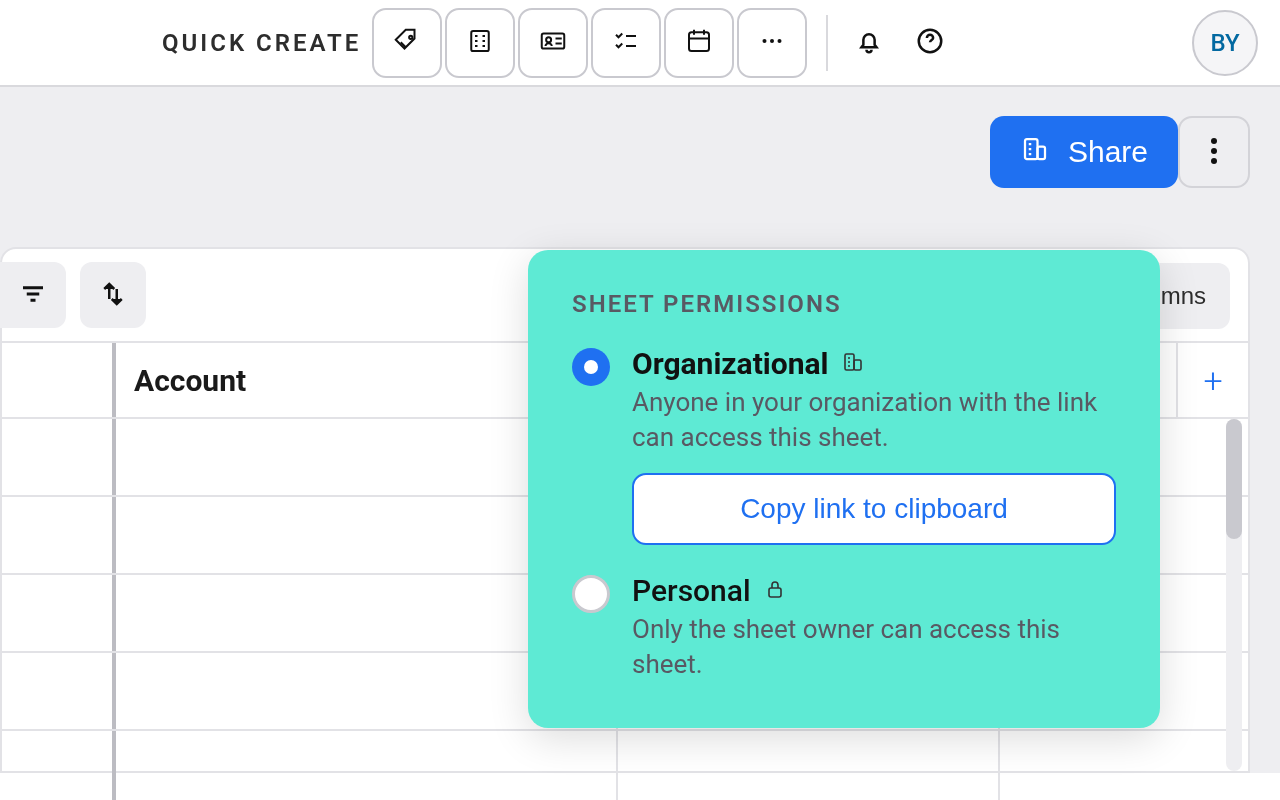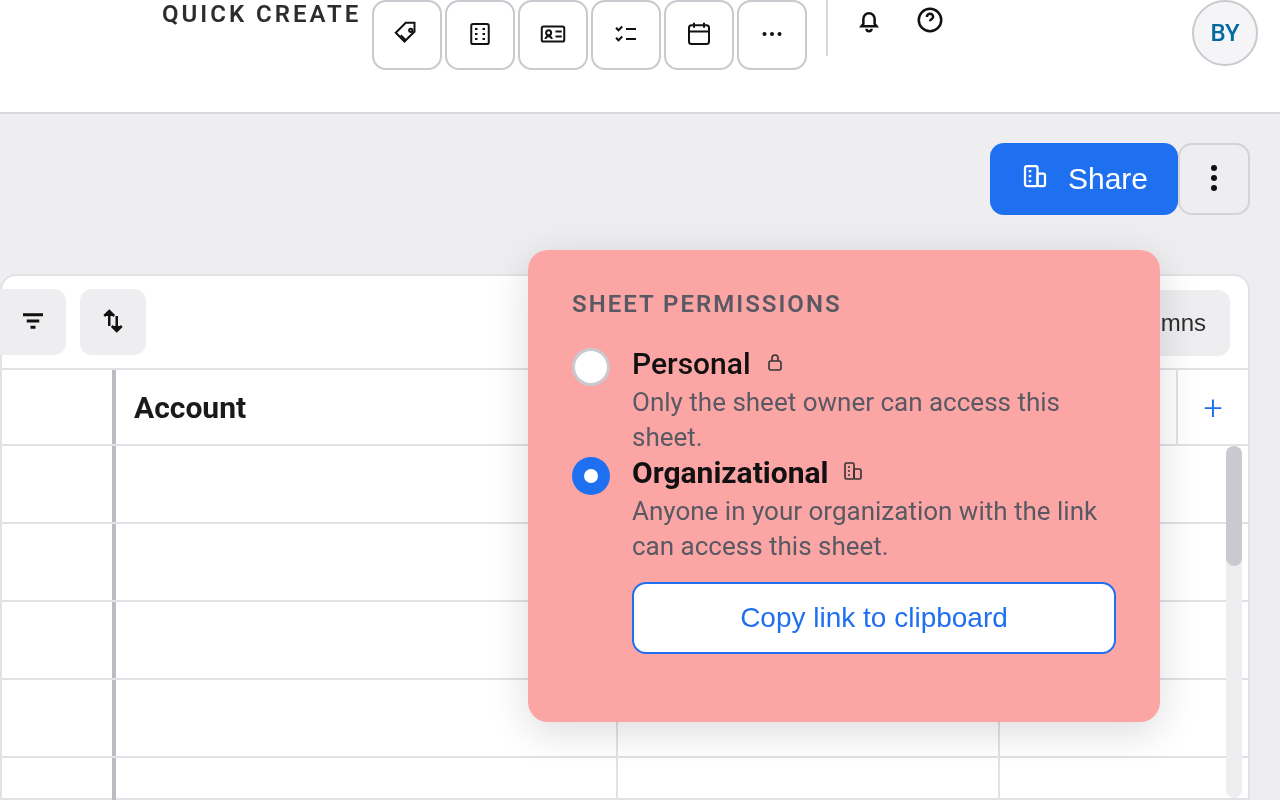--- a/index.html
+++ b/index.html
@@ -1,21 +1,22 @@
 <!DOCTYPE html>
 <html><head>
 <meta charset="utf-8">
 <style>
   * { box-sizing: border-box; margin: 0; padding: 0; }
   html, body { width: 1280px; height: 800px; font-family: -apple-system, BlinkMacSystemFont, "Segoe UI", Roboto, sans-serif; background: #fff; overflow: hidden; }
   
   
   .topbar {
-    height: 114px;
-    display: flex;
+    height: 87px;
+    display: flex;
+    align-items: center;
     padding: 0 22px;
     border-bottom: 2px solid #d9d9dd;
     gap: 3px;
   }
   .quick-create {
     font-size: 24px;
     font-weight: 600;
     letter-spacing: 3px;
     color: #2d2d2d;
     margin-right: 8px;
@@ -207,21 +208,21 @@
     background: #c9c9cf;
     border-radius: 8px;
   }
 
   
   .popover {
     position: absolute;
     top: 250px;
     left: 528px;
     width: 632px;
-    background: #fca5a5;
+    background: #5eead4;
     border-radius: 20px;
     box-shadow: 0 10px 40px rgba(0,0,0,0.14);
     padding: 40px 44px 46px 44px;
     z-index: 100;
   }
   .popover-title {
     font-size: 24px;
     font-weight: 600;
     letter-spacing: 2px;
     color: #595963;
@@ -454,46 +455,46 @@
 
     <div class="scrollbar-track">
       <div class="scrollbar-thumb"></div>
     </div>
   </div>
 </div>
 
 <div class="popover">
   <div class="popover-title">SHEET PERMISSIONS</div>
 
-  <div class="perm-option" style="margin-bottom:0; margin-top:28px;">
-    <div class="radio"></div>
-    <div class="perm-body">
-      <div class="perm-label personal">
-        <span>Personal</span>
-        <span>
-          <svg viewBox="0 0 24 24">
-              <rect x="6" y="11" width="12" height="9" rx="2"></rect>
-              <path d="M9 11V8a3 3 0 016 0v3"></path>
-            </svg>
-        </span>
-      </div>
-      <div class="perm-desc" style="margin-bottom:0;">Only the sheet owner can access this sheet.</div>
-    </div>
-  </div>
-
   <div class="perm-option">
     <div class="radio selected"></div>
     <div class="perm-body">
       <div class="perm-label">
         <span>Organizational</span>
         <span>
           <svg viewBox="0 0 24 24">
               <rect x="4" y="4" width="9" height="16" rx="1.5"></rect>
               <rect x="13" y="10" width="7" height="10" rx="1.5"></rect>
               <path d="M7 8h2M7 12h2M7 16h2"></path>
             </svg>
         </span>
       </div>
       <div class="perm-desc">Anyone in your organization with the link can access this sheet.</div>
       <button class="copy-link-btn">Copy link to clipboard</button>
     </div>
   </div>
+
+  <div class="perm-option" style="margin-bottom:0; margin-top:28px;">
+    <div class="radio"></div>
+    <div class="perm-body">
+      <div class="perm-label personal">
+        <span>Personal</span>
+        <span>
+          <svg viewBox="0 0 24 24">
+              <rect x="6" y="11" width="12" height="9" rx="2"></rect>
+              <path d="M9 11V8a3 3 0 016 0v3"></path>
+            </svg>
+        </span>
+      </div>
+      <div class="perm-desc" style="margin-bottom:0;">Only the sheet owner can access this sheet.</div>
+    </div>
+  </div>
 </div>
 
 </body></html>

